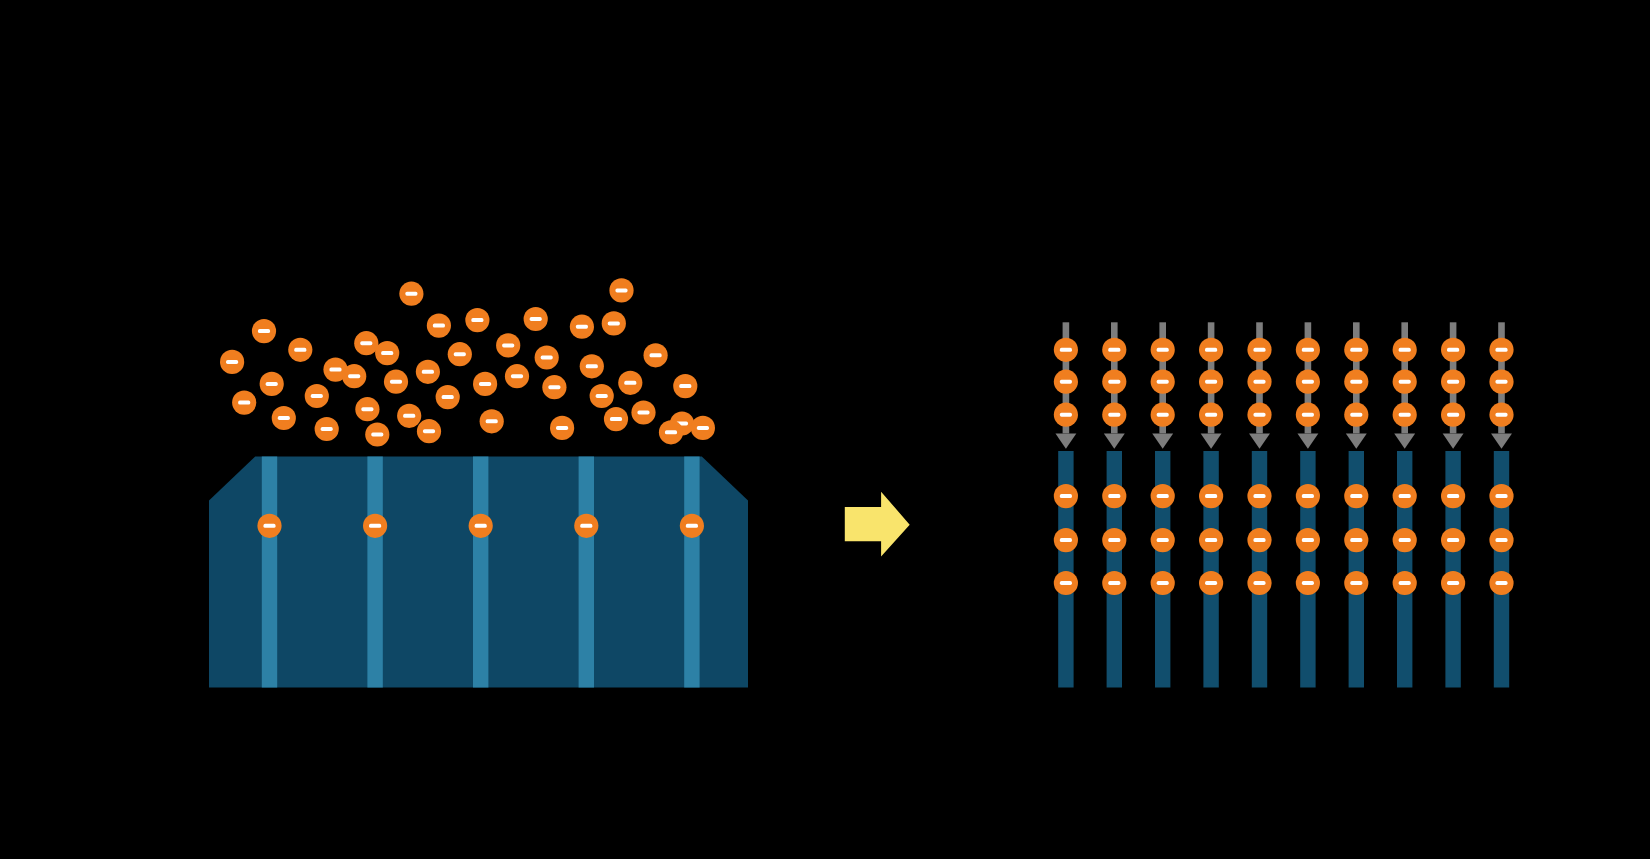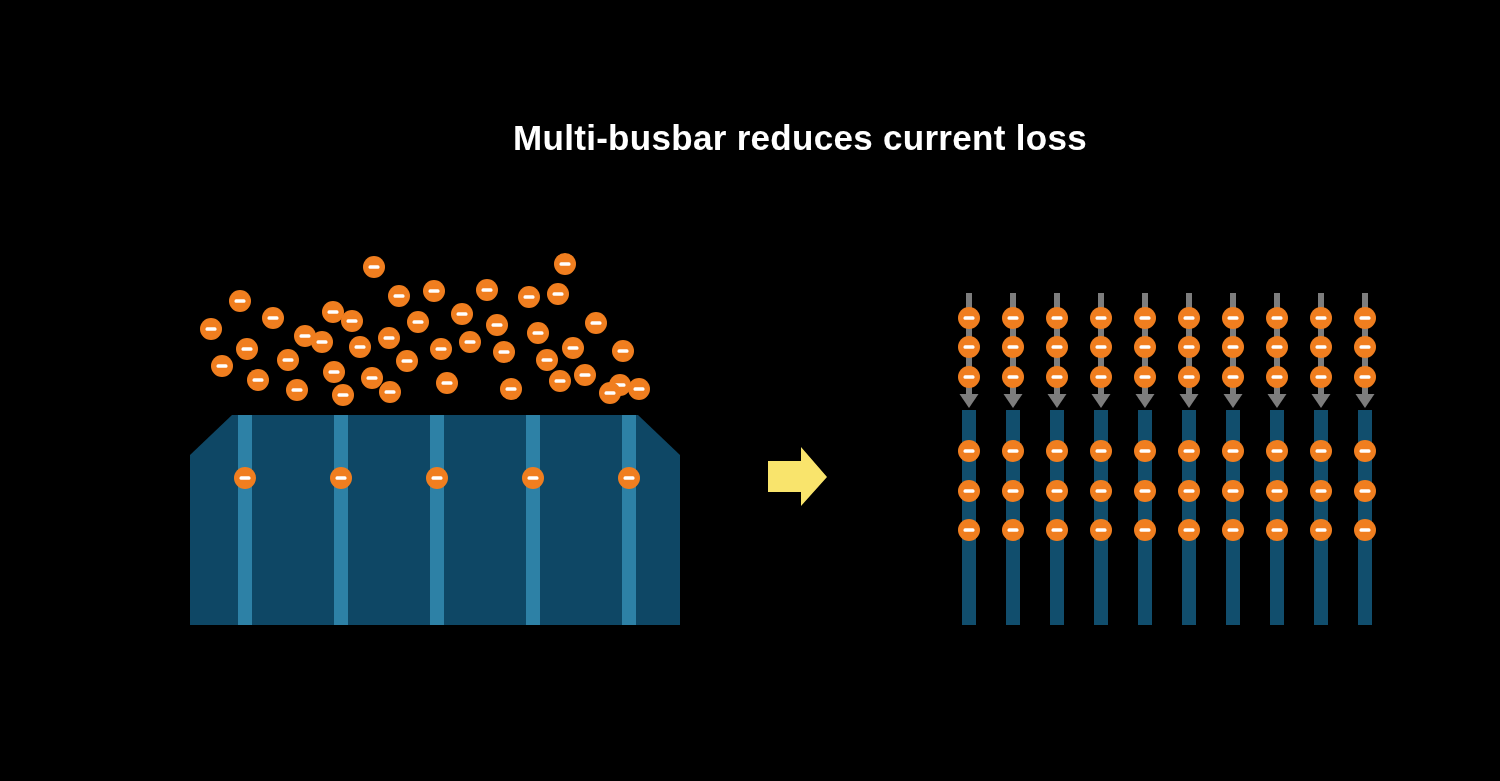--- a/index.html
+++ b/index.html
@@ -29,21 +29,20 @@
   .diagram-svg {
     position: absolute;
     left: 0;
     top: 0;
   }
 </style>
 </head>
 <body>
 
 <div class="stage">
-  <div class="title">Multi-busbar reduces current loss</div>
   <svg class="diagram-svg" width="1500" height="781" viewBox="0 0 1500 781">
       <g>
         <polygon points="190,625 190,455 232,415 638,415 680,455 680,625" fill="#0e4765"></polygon>
         <rect x="238" y="415" width="14" height="210" fill="#2d81a6"></rect>
         <rect x="334" y="415" width="14" height="210" fill="#2d81a6"></rect>
         <rect x="430" y="415" width="14" height="210" fill="#2d81a6"></rect>
         <rect x="526" y="415" width="14" height="210" fill="#2d81a6"></rect>
         <rect x="622" y="415" width="14" height="210" fill="#2d81a6"></rect>
         <g>
           <circle cx="245" cy="478" r="11" fill="#f07e1f"></circle>

